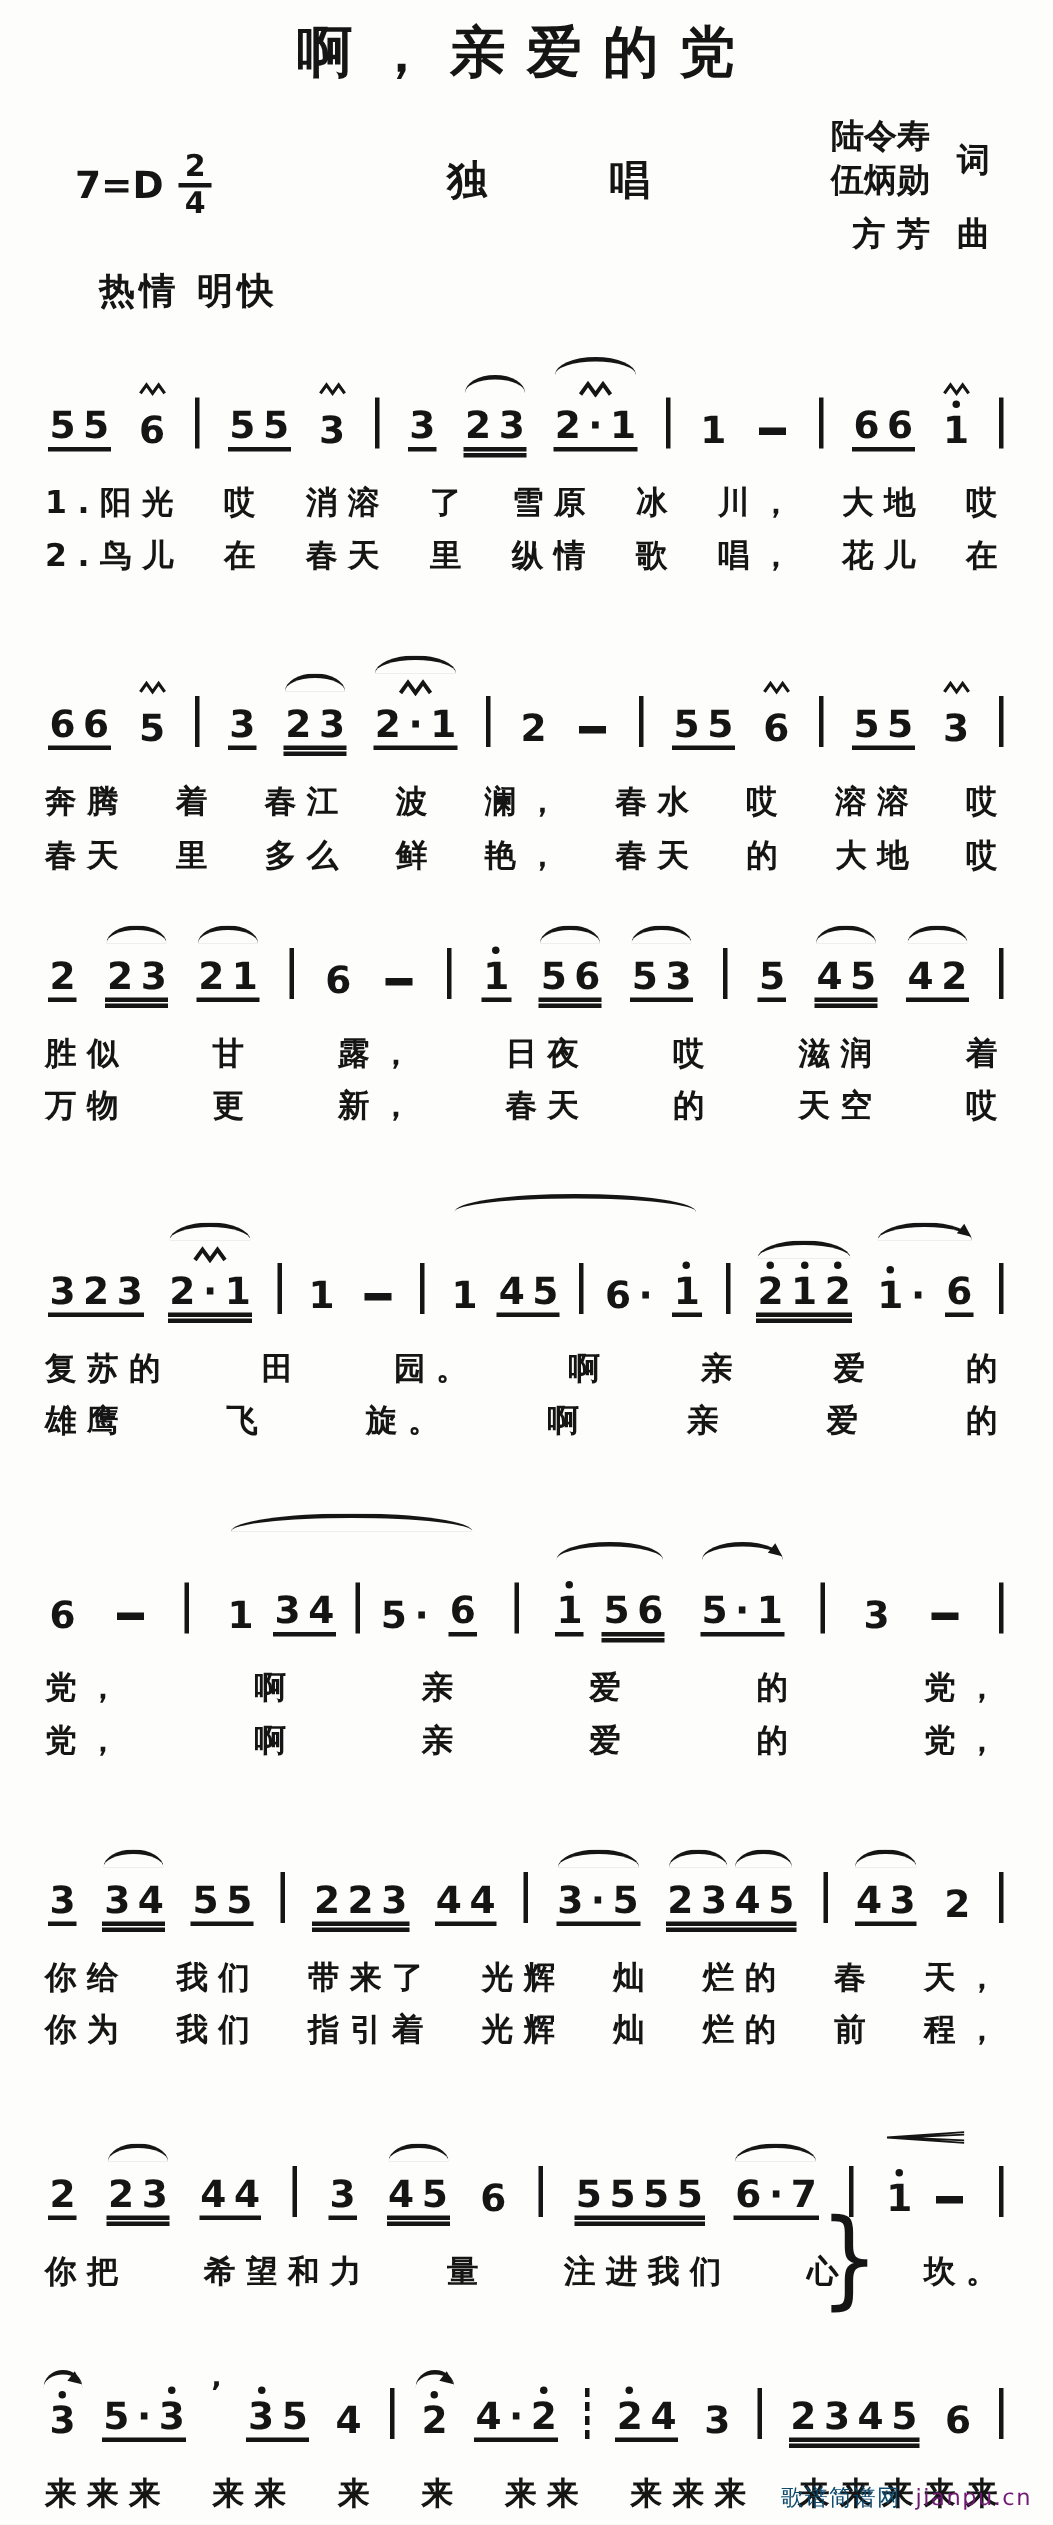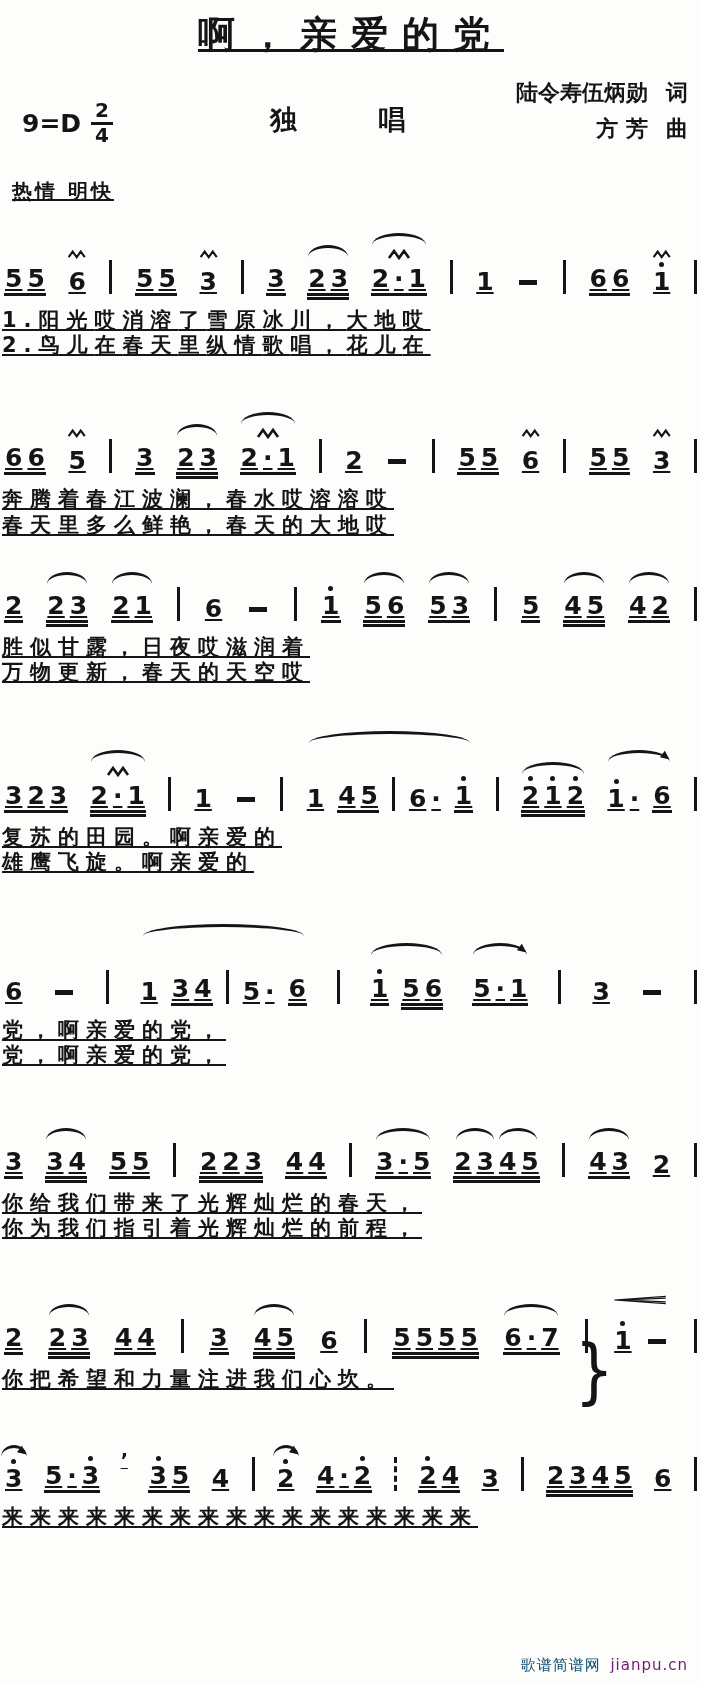--- a/index.html
+++ b/index.html
@@ -1,31 +1,31 @@
 <!DOCTYPE html>
 <html><head>
 <meta charset="utf-8">
 <style>
   html,body{margin:0;padding:0;background:#f6f6f2;}
   body{width:702px;height:1683px;position:relative;overflow:hidden;
        font-family:"DejaVu Sans","Liberation Sans",sans-serif;color:#151515;}
-  .page{position:absolute;inset:0;background:#fdfdfb;padding:6px 0;box-sizing:border-box;text-decoration:underline;}
+  .page{position:absolute;inset:0;background:#fdfdfb;padding:6px 28px;box-sizing:border-box;}
 
   
   .title{margin:4px 0 0;text-align:center;font-size:37px;font-weight:bold;letter-spacing:14px;}
   .meta{position:relative;height:100px;margin-top:18px;font-weight:bold;}
   .keysig{position:absolute;left:22px;top:22px;display:flex;align-items:center;gap:10px;font-size:25px;}
   .frac{display:flex;flex-direction:column;align-items:center;line-height:1.05;font-size:20px;}
   .ftop{border-bottom:3px solid #151515;padding:0 4px 1px;}
   .perf{position:absolute;left:270px;top:24px;font-size:27px;letter-spacing:36px;white-space:nowrap;}
   .credits{position:absolute;right:14px;top:0;font-size:22px;}
   .crow{display:flex;align-items:center;justify-content:flex-end;gap:18px;}
-  .names{display:flex;line-height:1.3;}
+  .names{display:flex;flex-direction:column;line-height:1.3;}
   .comp{margin-top:6px;text-align:right;}
-  .tempo{margin:0 0 0 12px;font-size:20px;font-weight:bold;letter-spacing:3px;}
+  .tempo{margin:0 0 0 38px;font-size:24px;font-weight:bold;letter-spacing:3px;}
 
   
   #score{margin-top:2px;}
   .system{position:relative;padding:0 2px;}
   .sys-0{margin-top:4px}.sys-1{margin-top:30px}.sys-2{margin-top:8px}
   .sys-3{margin-top:22px}.sys-4{margin-top:24px}.sys-5{margin-top:34px}
   .sys-6{margin-top:30px}.sys-7{margin-top:24px}
   .notes{display:flex;justify-content:space-between;align-items:flex-end;
          padding:20px 2px 12px;font-weight:bold;}
   .tok{position:relative;display:inline-flex;align-items:flex-end;padding-top:20px;}
@@ -56,40 +56,40 @@
 
   
   .barwrap{display:inline-flex;align-items:flex-end;padding-top:20px;}
   .bar{display:inline-block;width:3px;height:34px;background:#151515;margin:0 1px 2px;}
   .bar.dashed{background:none;border-left:3px dashed #151515;width:0;}
 
   
   .dash{display:inline-block;width:18px;height:5px;background:#151515;margin:0 3px 11px;}
 
   
-  .lyr{display:flex;justify-content:flex-start;font-size:21px;font-weight:bold;
-       line-height:1.2;}
+  .lyr{display:flex;justify-content:space-between;font-size:21px;font-weight:bold;
+       margin-top:10px;line-height:1.2;}
   .syl{white-space:nowrap;letter-spacing:7px;}
   .brace{position:absolute;right:88px;bottom:-10px;font-size:62px;font-weight:normal;
          line-height:1;transform:scaleY(1.15);}
 
   
   .watermark{position:absolute;right:14px;bottom:8px;font-size:15px;letter-spacing:1px;}
   .wsite{color:#0c4a6e;}
   .wurl{color:#701a75;margin-left:4px;}
 </style>
 </head>
 <body>
 
 <div class="page">
   <h1 class="title">啊，亲爱的党</h1>
 
   <div class="meta">
     <div class="keysig">
-      <span>9=D</span>
+      <span>7=D</span>
       <span class="frac">
         <span class="ftop">2</span>
         <span class="fbot">4</span>
       </span>
     </div>
     <div class="perf">独 唱</div>
     <div class="credits">
       <div class="crow">
         <span class="names">
           <span>陆令寿</span>

